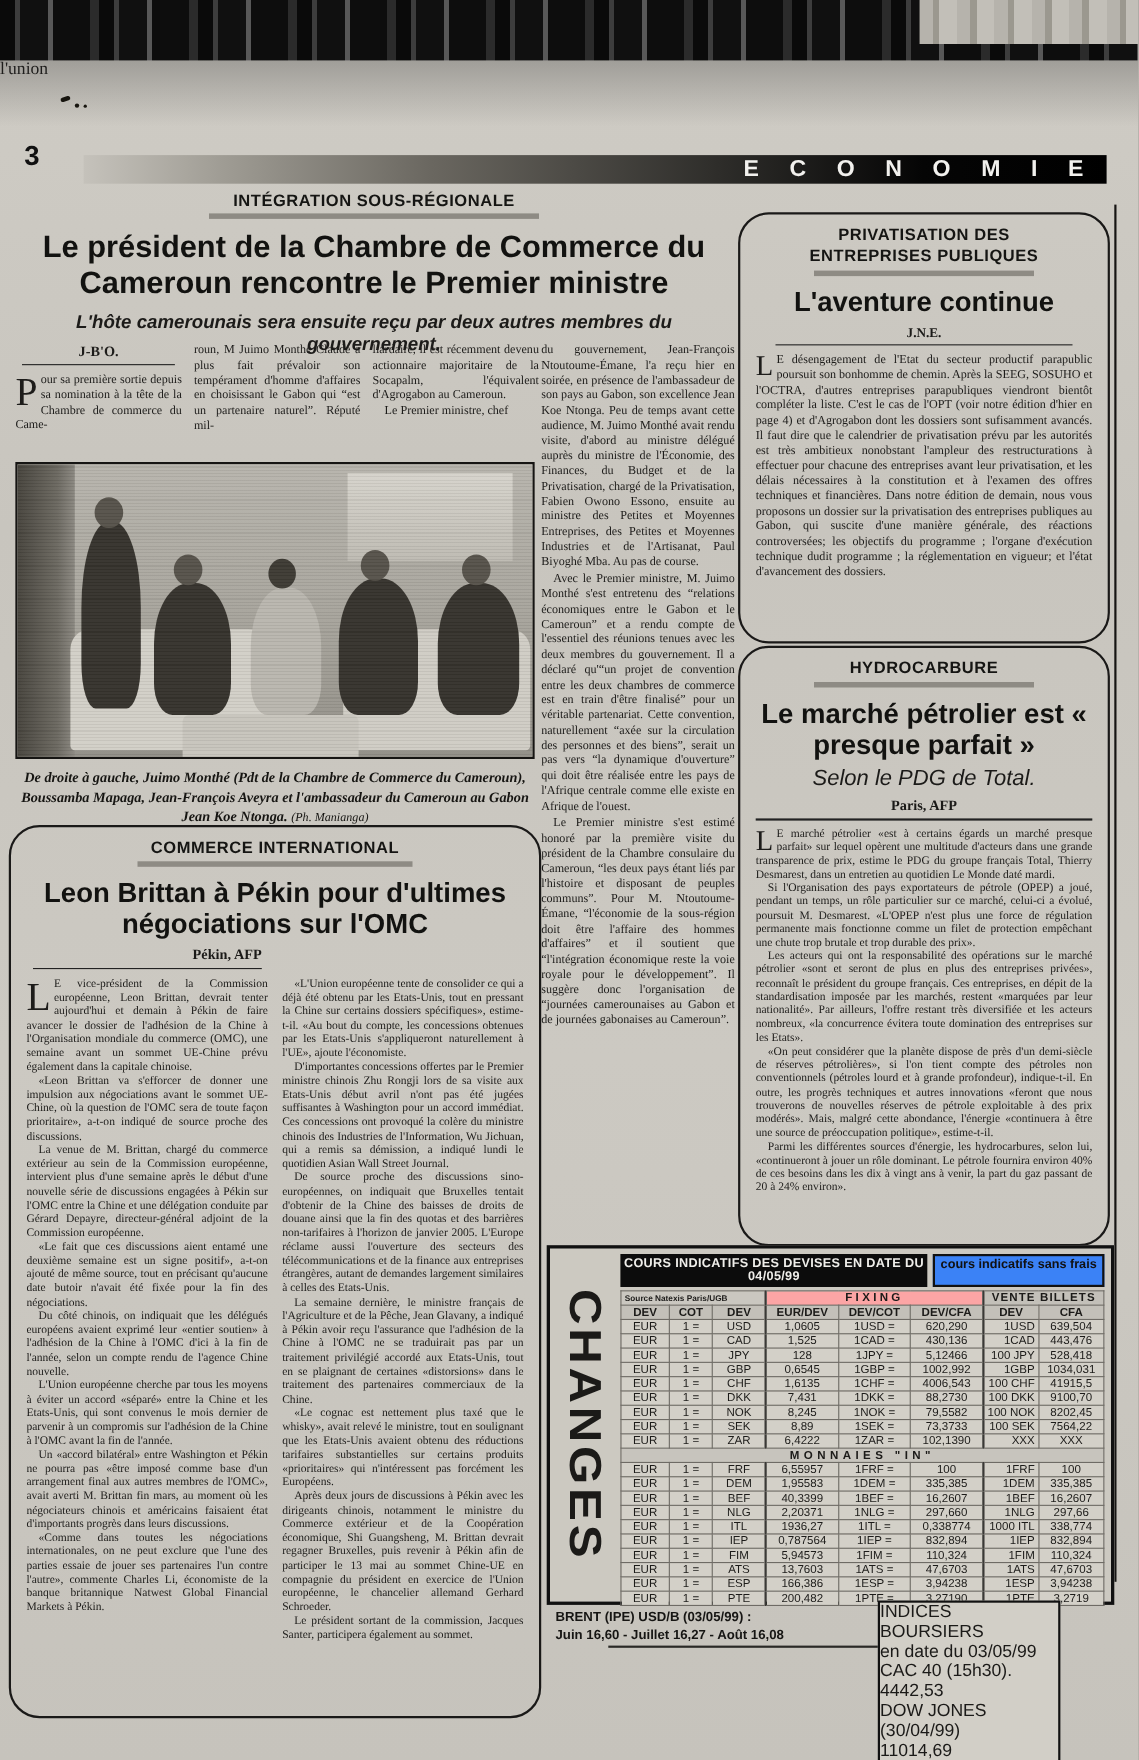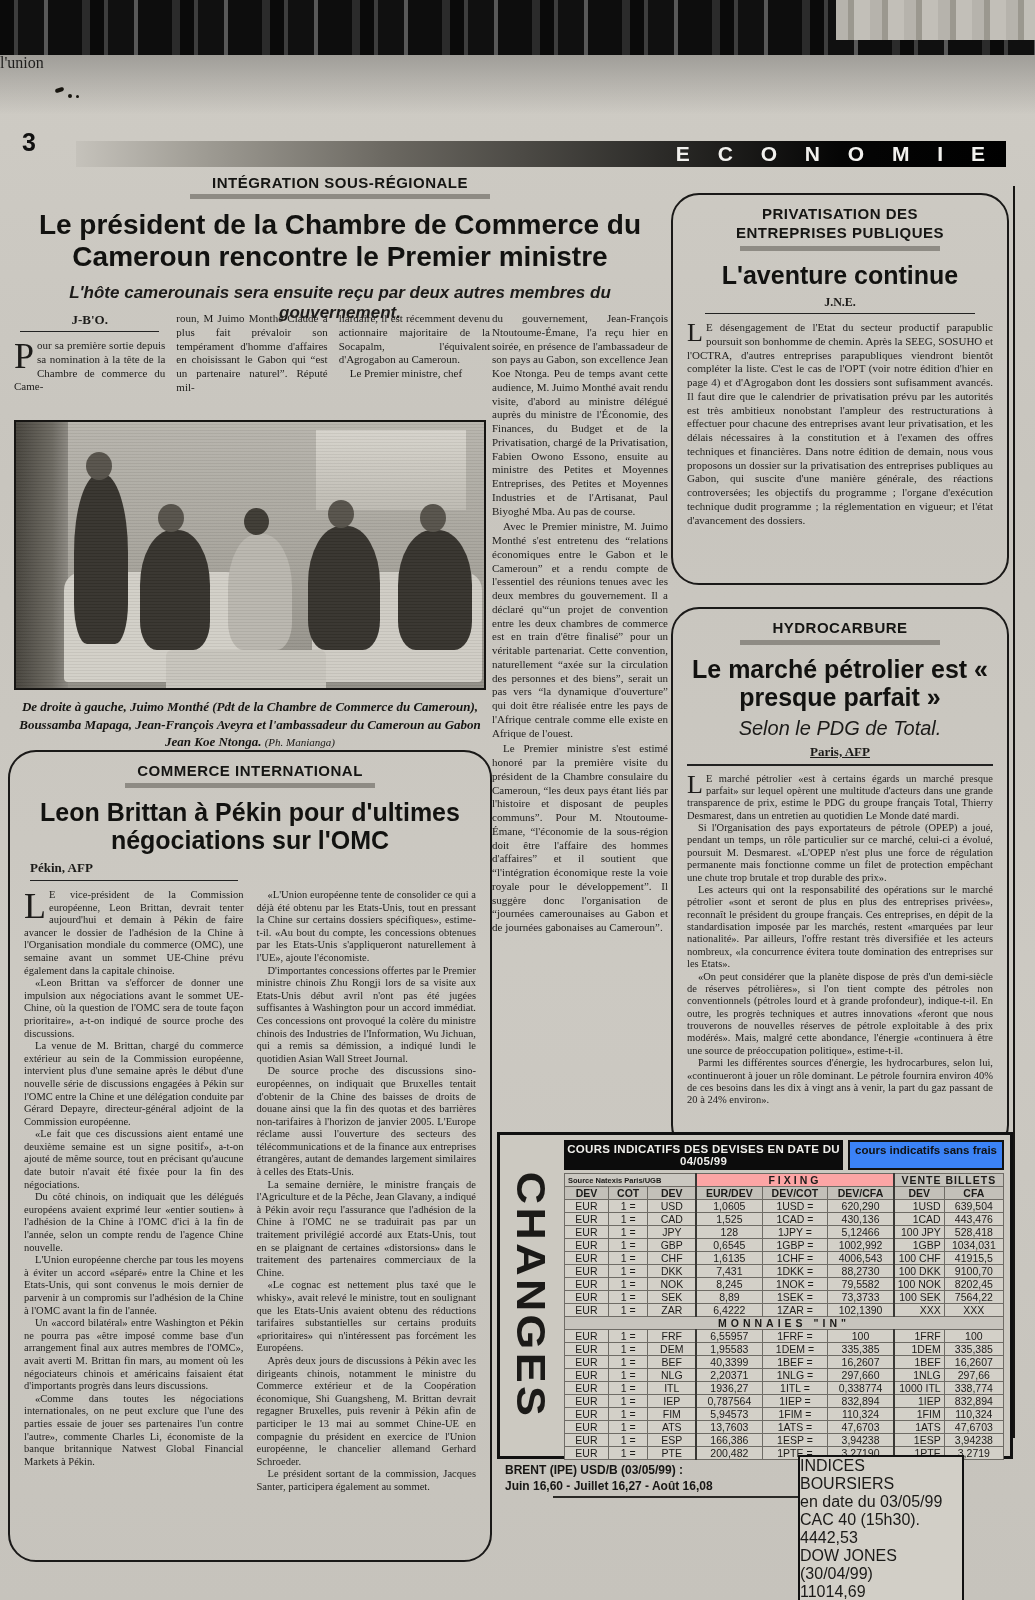--- a/index.html
+++ b/index.html
@@ -87,29 +87,29 @@
   .box .kicker-rule{width:200px;}
   .box-head{text-align:center;}
   .box-headline{font:bold 25px/1.12 "Liberation Sans",sans-serif;color:#121210;margin:2px 0 6px;}
   .box-byline{font:bold 12px "Liberation Serif",serif;text-align:center;margin-bottom:3px;}
   .hair{height:1.5px;background:#222;margin:0 auto 7px;}
 
   .privat{left:671px;top:193px;width:338px;height:392px;}
   .privat .kicker{display:block;max-width:210px;margin:0 auto;line-height:1.25;}
   .privat .body{font-size:11px;line-height:1.25;}
 
-  .hydro{left:671px;top:587px;width:338px;height:546px;margin-top:20px;}
+  .hydro{left:671px;top:587px;width:338px;height:546px;}
   .hydro .sub{font:italic 20px "Liberation Sans",sans-serif;margin:2px 0 4px;}
-  .hydro .dateline{font:bold 13px "Liberation Serif",serif;margin-bottom:4px;text-decoration:underline;}
+  .hydro .dateline{font:bold 13px "Liberation Serif",serif;margin-bottom:4px;}
   .hydro .hair{width:100%;}
   .hydro .body{font-size:10.5px;line-height:1.18;}
 
   .commerce{left:8px;top:750px;width:484px;height:812px;}
   .commerce .kicker-rule{width:250px;}
-  .commerce .dateline{font:bold 13px "Liberation Serif",serif;text-align:left;width:46%;
+  .commerce .dateline{font:bold 13px "Liberation Serif",serif;text-align:right;width:46%;
     border-bottom:1.5px solid #222;padding-bottom:4px;margin:2px 0 8px 6px;}
   .commerce-cols{display:flex;gap:13px;height:660px;overflow:hidden;}
   .commerce-col{flex:1;font-size:10.5px;line-height:1.2;}
 
   
   .changes{position:absolute;left:497px;top:1132px;width:516px;height:327px;border:3px solid #111;
     background:#ccc9c1;display:flex;font-family:"Liberation Sans",sans-serif;}
   .vert-label{width:62px;writing-mode:vertical-rl;text-align:center;
     font:bold 40px/62px "Liberation Sans",sans-serif;letter-spacing:3px;color:#1b1a18;transform:scale(1.02,1.12);}
   .table-area{flex:1;padding:5px 6px 4px 2px;display:flex;flex-direction:column;}

